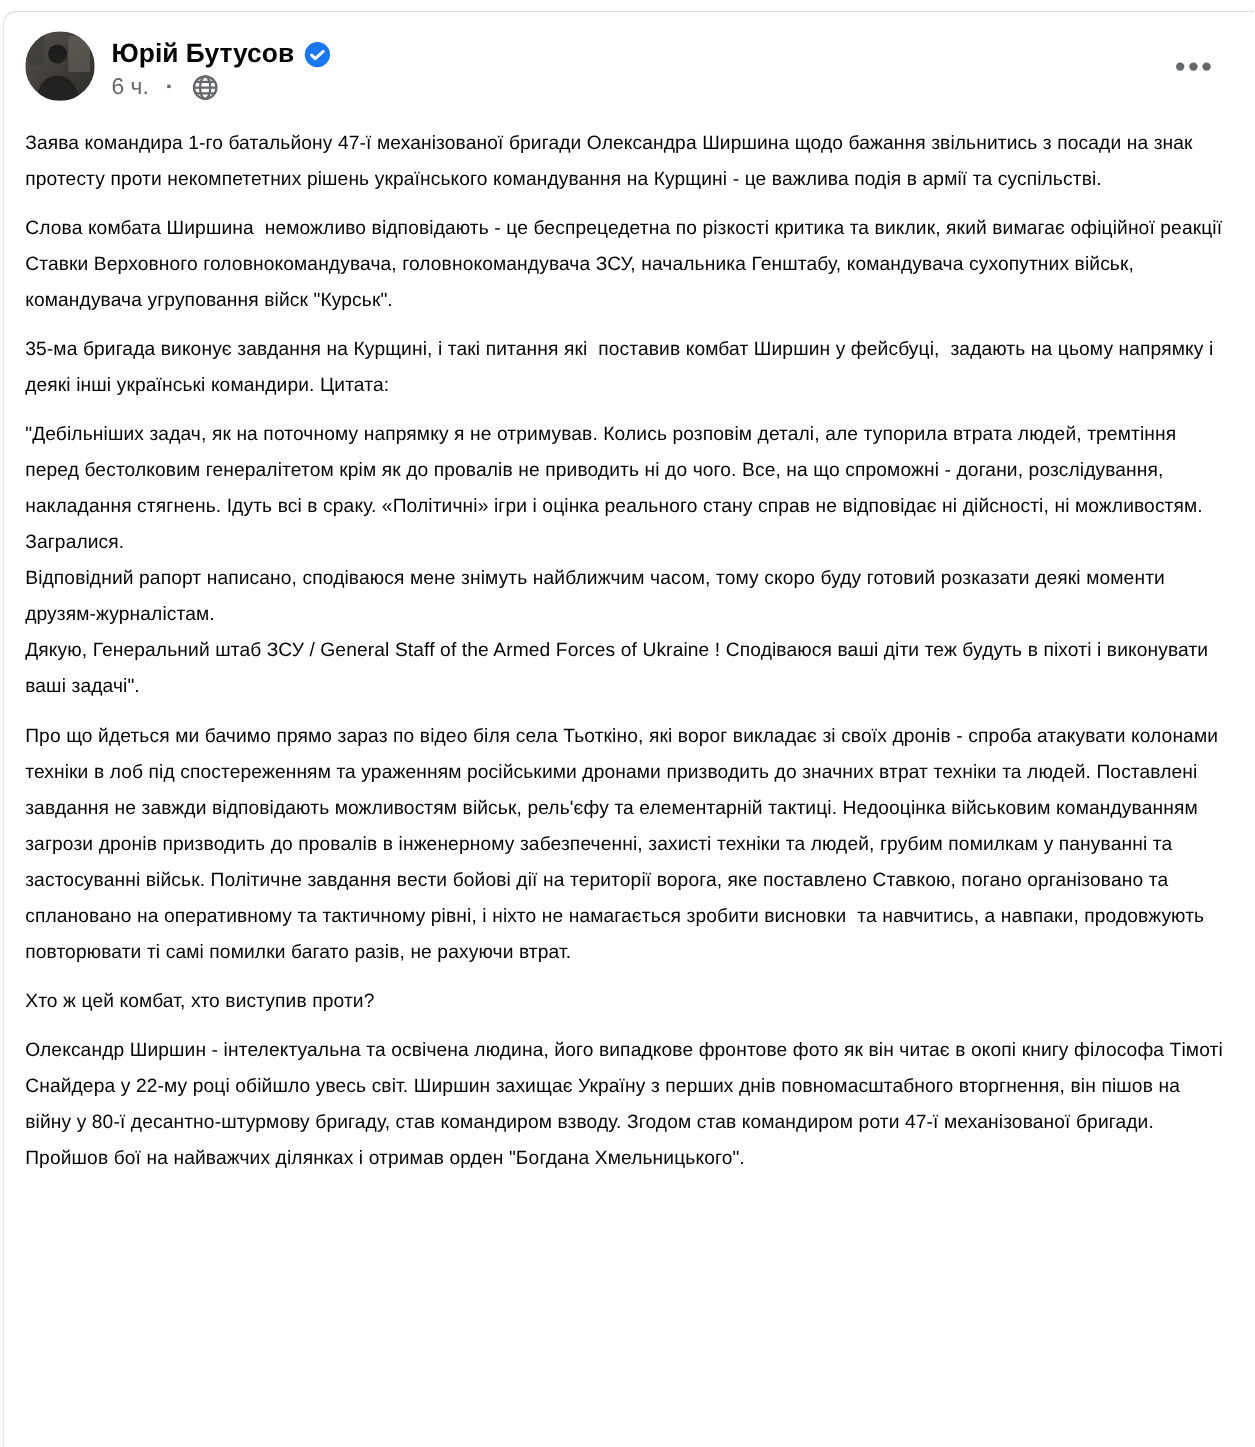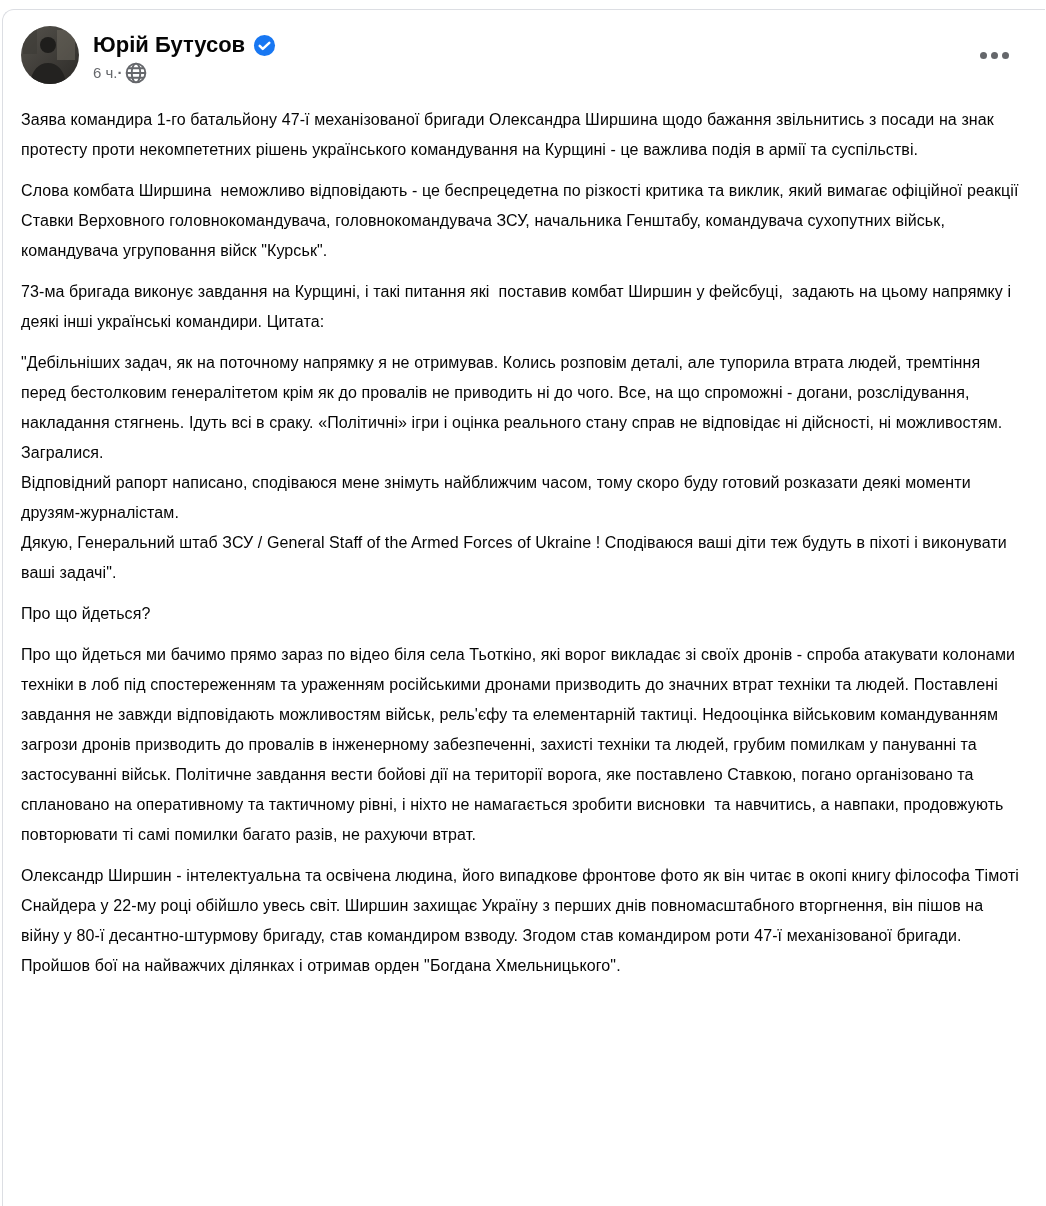--- a/index.html
+++ b/index.html
@@ -36,22 +36,22 @@
   }
   .avatar svg{display:block;width:100%;height:100%;}
   .header-text{margin-left:14px;padding-top:3px;}
   .name-row{display:flex;align-items:center;gap:8px;cursor:pointer;}
   .author{
     font-size:22px;font-weight:700;color:var(--text);line-height:26px;
   }
   .verified{width:23px;height:23px;display:inline-flex;color:var(--verified-blue);}
   .verified svg{width:100%;height:100%;}
   .meta{
-    display:flex;align-items:center;gap:0;margin-top:4px;
-    color:var(--secondary-text);font-size:15px;line-height:22px;
+    display:flex;align-items:center;gap:14px;margin-top:4px;
+    color:var(--secondary-text);font-size:19px;line-height:22px;
   }
   .meta .sep{font-weight:700;}
   .globe{width:22px;height:22px;display:inline-flex;color:var(--secondary-text);margin-left:2px;}
   .globe svg{width:100%;height:100%;}
   .menu{
     position:absolute;top:34px;right:28px;
     display:flex;gap:4px;align-items:center;
     padding:8px;border-radius:50%;cursor:pointer;
   }
   .menu i{width:7px;height:7px;border-radius:50%;background:var(--secondary-text);display:block;}
@@ -116,22 +116,22 @@
       <i></i>
       <i></i>
       <i></i>
     </div>
 
   </div>
 
   <div class="body">
     <p>Заява командира 1-го батальйону 47-ї механізованої бригади Олександра Ширшина щодо бажання звільнитись з посади на знак протесту проти некомпететних рішень українського командування на Курщині - це важлива подія в армії та суспільстві.</p>
     <p>Слова комбата Ширшина  неможливо відповідають - це беспрецедетна по різкості критика та виклик, який вимагає офіційної реакції Ставки Верховного головнокомандувача, головнокомандувача ЗСУ, начальника Генштабу, командувача сухопутних військ, командувача угруповання війск "Курськ".</p>
-    <p>73-ма бригада виконує завдання на Курщині, і такі питання які  поставив комбат Ширшин у фейсбуці,  задають на цьому напрямку і деякі інші українські командири. Цитата:</p>
+    <p>35-ма бригада виконує завдання на Курщині, і такі питання які  поставив комбат Ширшин у фейсбуці,  задають на цьому напрямку і деякі інші українські командири. Цитата:</p>
     <p>"Дебільніших задач, як на поточному напрямку я не отримував. Колись розповім деталі, але тупорила втрата людей, тремтіння перед бестолковим генералітетом крім як до провалів не приводить ні до чого. Все, на що спроможні - догани, розслідування, накладання стягнень. Ідуть всі в сраку. «Політичні» ігри і оцінка реального стану справ не відповідає ні дійсності, ні можливостям. Загралися.
 Відповідний рапорт написано, сподіваюся мене знімуть найближчим часом, тому скоро буду готовий розказати деякі моменти друзям-журналістам.
 Дякую, Генеральний штаб ЗСУ / General Staff of the Armed Forces of Ukraine ! Сподіваюся ваші діти теж будуть в піхоті і виконувати ваші задачі".</p>
-    <p>Про що йдеться?</p>
     <p>Про що йдеться ми бачимо прямо зараз по відео біля села Тьоткіно, які ворог викладає зі своїх дронів - спроба атакувати колонами техніки в лоб під спостереженням та ураженням російськими дронами призводить до значних втрат техніки та людей. Поставлені завдання не завжди відповідають можливостям військ, рель'єфу та елементарній тактиці. Недооцінка військовим командуванням загрози дронів призводить до провалів в інженерному забезпеченні, захисті техніки та людей, грубим помилкам у пануванні та застосуванні військ. Політичне завдання вести бойові дії на території ворога, яке поставлено Ставкою, погано організовано та сплановано на оперативному та тактичному рівні, і ніхто не намагається зробити висновки  та навчитись, а навпаки, продовжують повторювати ті самі помилки багато разів, не рахуючи втрат.</p>
+    <p>Хто ж цей комбат, хто виступив проти?</p>
     <p>Олександр Ширшин - інтелектуальна та освічена людина, його випадкове фронтове фото як він читає в окопі книгу філософа Тімоті Снайдера у 22-му році обійшло увесь світ. Ширшин захищає Україну з перших днів повномасштабного вторгнення, він пішов на війну у 80-ї десантно-штурмову бригаду, став командиром взводу. Згодом став командиром роти 47-ї механізованої бригади. Пройшов бої на найважчих ділянках і отримав орден "Богдана Хмельницького".</p>
   </div>
 
 </div>
 
 </body></html>

